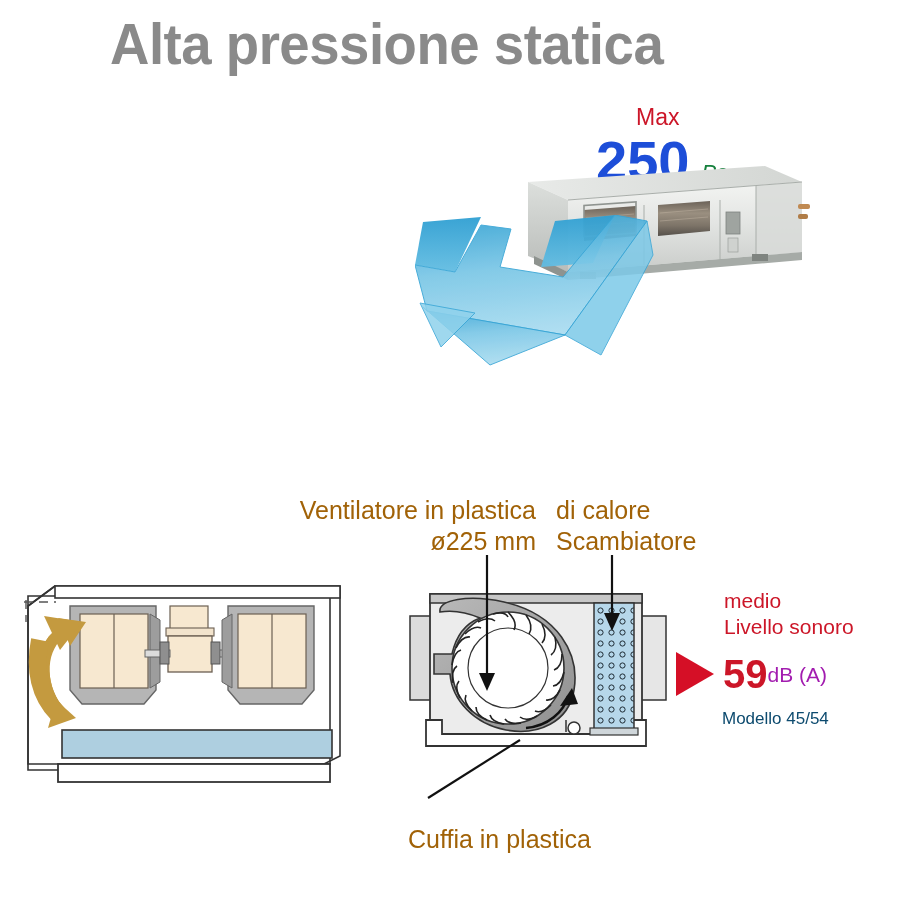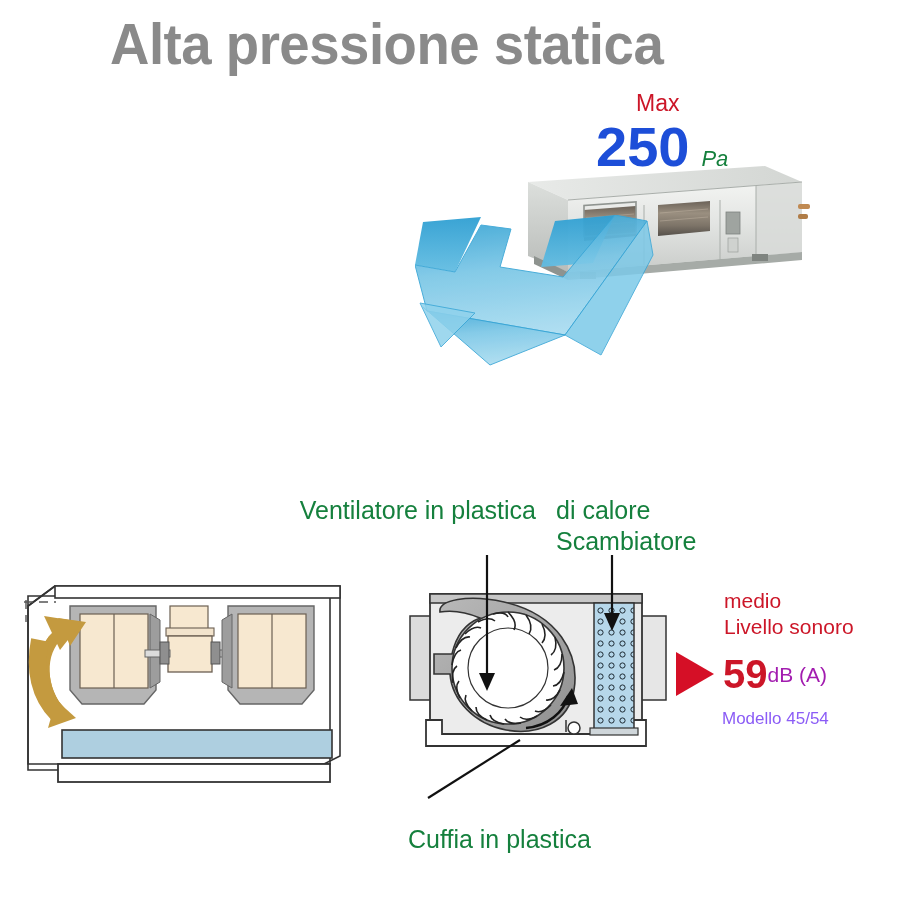--- a/index.html
+++ b/index.html
@@ -20,42 +20,42 @@
     font-weight:bold;
     color:#8a8a8a;
     letter-spacing:-0.5px;
     font-family:"Liberation Sans Narrow","Liberation Sans",sans-serif;
     transform:scaleX(0.94);
     transform-origin:left top;
     white-space:nowrap;
   }
 
   
-  #pressure-callout{ left:596px; top:92px; text-align:left; }
+  #pressure-callout{ left:596px; top:106px; text-align:left; }
   #pressure-max{
     font-size:23px;color:#cc1628;line-height:1;
     margin-left:40px;
   }
   #pressure-line2{ margin-top:4px; white-space:nowrap; }
   #pressure-value{
     font-size:56px;font-weight:bold;color:#1d4ed8;line-height:1;
     vertical-align:baseline;
   }
   #pressure-unit{
     font-size:22px;color:#15803d;margin-left:12px;vertical-align:baseline;font-style:italic;
   }
 
   
   #unit-photo{ left:520px; top:160px; width:290px; height:130px; }
 
   
   #airflow-arrow{ left:415px; top:215px; width:300px; height:165px; }
 
   
-  .lbl{ font-size:25px; color:#15803d; line-height:1.22; }
+  .lbl{ font-size:25px; color:#a16207; line-height:1.22; }
   #label-fan{ left:246px; top:495px; width:290px; text-align:right; }
   #label-hx{ left:556px; top:495px; width:200px; text-align:left; }
   #label-cowl{ left:408px; top:805px;margin-top:19px; }
 
   
   #sound-callout{ left:724px; top:588px; }
   .sound-head{ font-size:21px;color:#cc1628;line-height:1.25;white-space:nowrap; }
   #sound-row{ position:absolute; left:676px; top:652px; white-space:nowrap; }
   #sound-triangle{
     display:inline-block;vertical-align:middle;
@@ -67,21 +67,21 @@
   }
   #sound-value{
     font-size:40px;font-weight:bold;color:#cc1628;
     vertical-align:middle;line-height:1;
   }
   #sound-unit{
     font-size:21px;color:#a21caf;vertical-align:middle;margin-left:0;line-height:1;
   }
   #sound-model{
     position:absolute;left:722px;top:709px;
-    font-size:17px;color:#8b5cf6;white-space:nowrap;
+    font-size:17px;color:#0c4a6e;white-space:nowrap;
   }
 
   
   #diagram-left{ left:0px; top:578px; width:380px; height:235px; }
   #diagram-center{ left:408px; top:550px; width:270px; height:270px; }
   #leader-lines{ left:380px; top:545px; width:300px; height:300px; }
 </style>
 </head>
 <body>
 
@@ -175,20 +175,21 @@
   <polygon points="0,50 40,57 66,10 96,14 85,52 148,62 200,0 232,6 150,120 12,96" fill="url(#gArrowA)" opacity="0.92" stroke="#3aa6d6" stroke-width="1"></polygon>
 
   <polygon points="12,96 150,120 75,150 8,92" fill="url(#gArrowA)" opacity="0.9" stroke="#3aa6d6" stroke-width="1"></polygon>
   <polygon points="5,88 60,98 26,132" fill="#8fd2ec" opacity="0.85" stroke="#3aa6d6" stroke-width="1"></polygon>
 
   <polygon points="150,120 232,6 238,40 186,140" fill="#7cc9e8" opacity="0.85" stroke="#3aa6d6" stroke-width="1"></polygon>
 </svg>
 
 <div class="abs lbl" id="label-fan">
   <div>Ventilatore in plastica</div>
+  <div>ø225 mm</div>
 </div>
 
 <div class="abs lbl" id="label-hx">
   <div>di calore</div>
   <div>Scambiatore</div>
 </div>
 
 <div class="abs lbl" id="label-cowl">Cuffia in plastica</div>
 
 <div class="abs" id="sound-callout">

